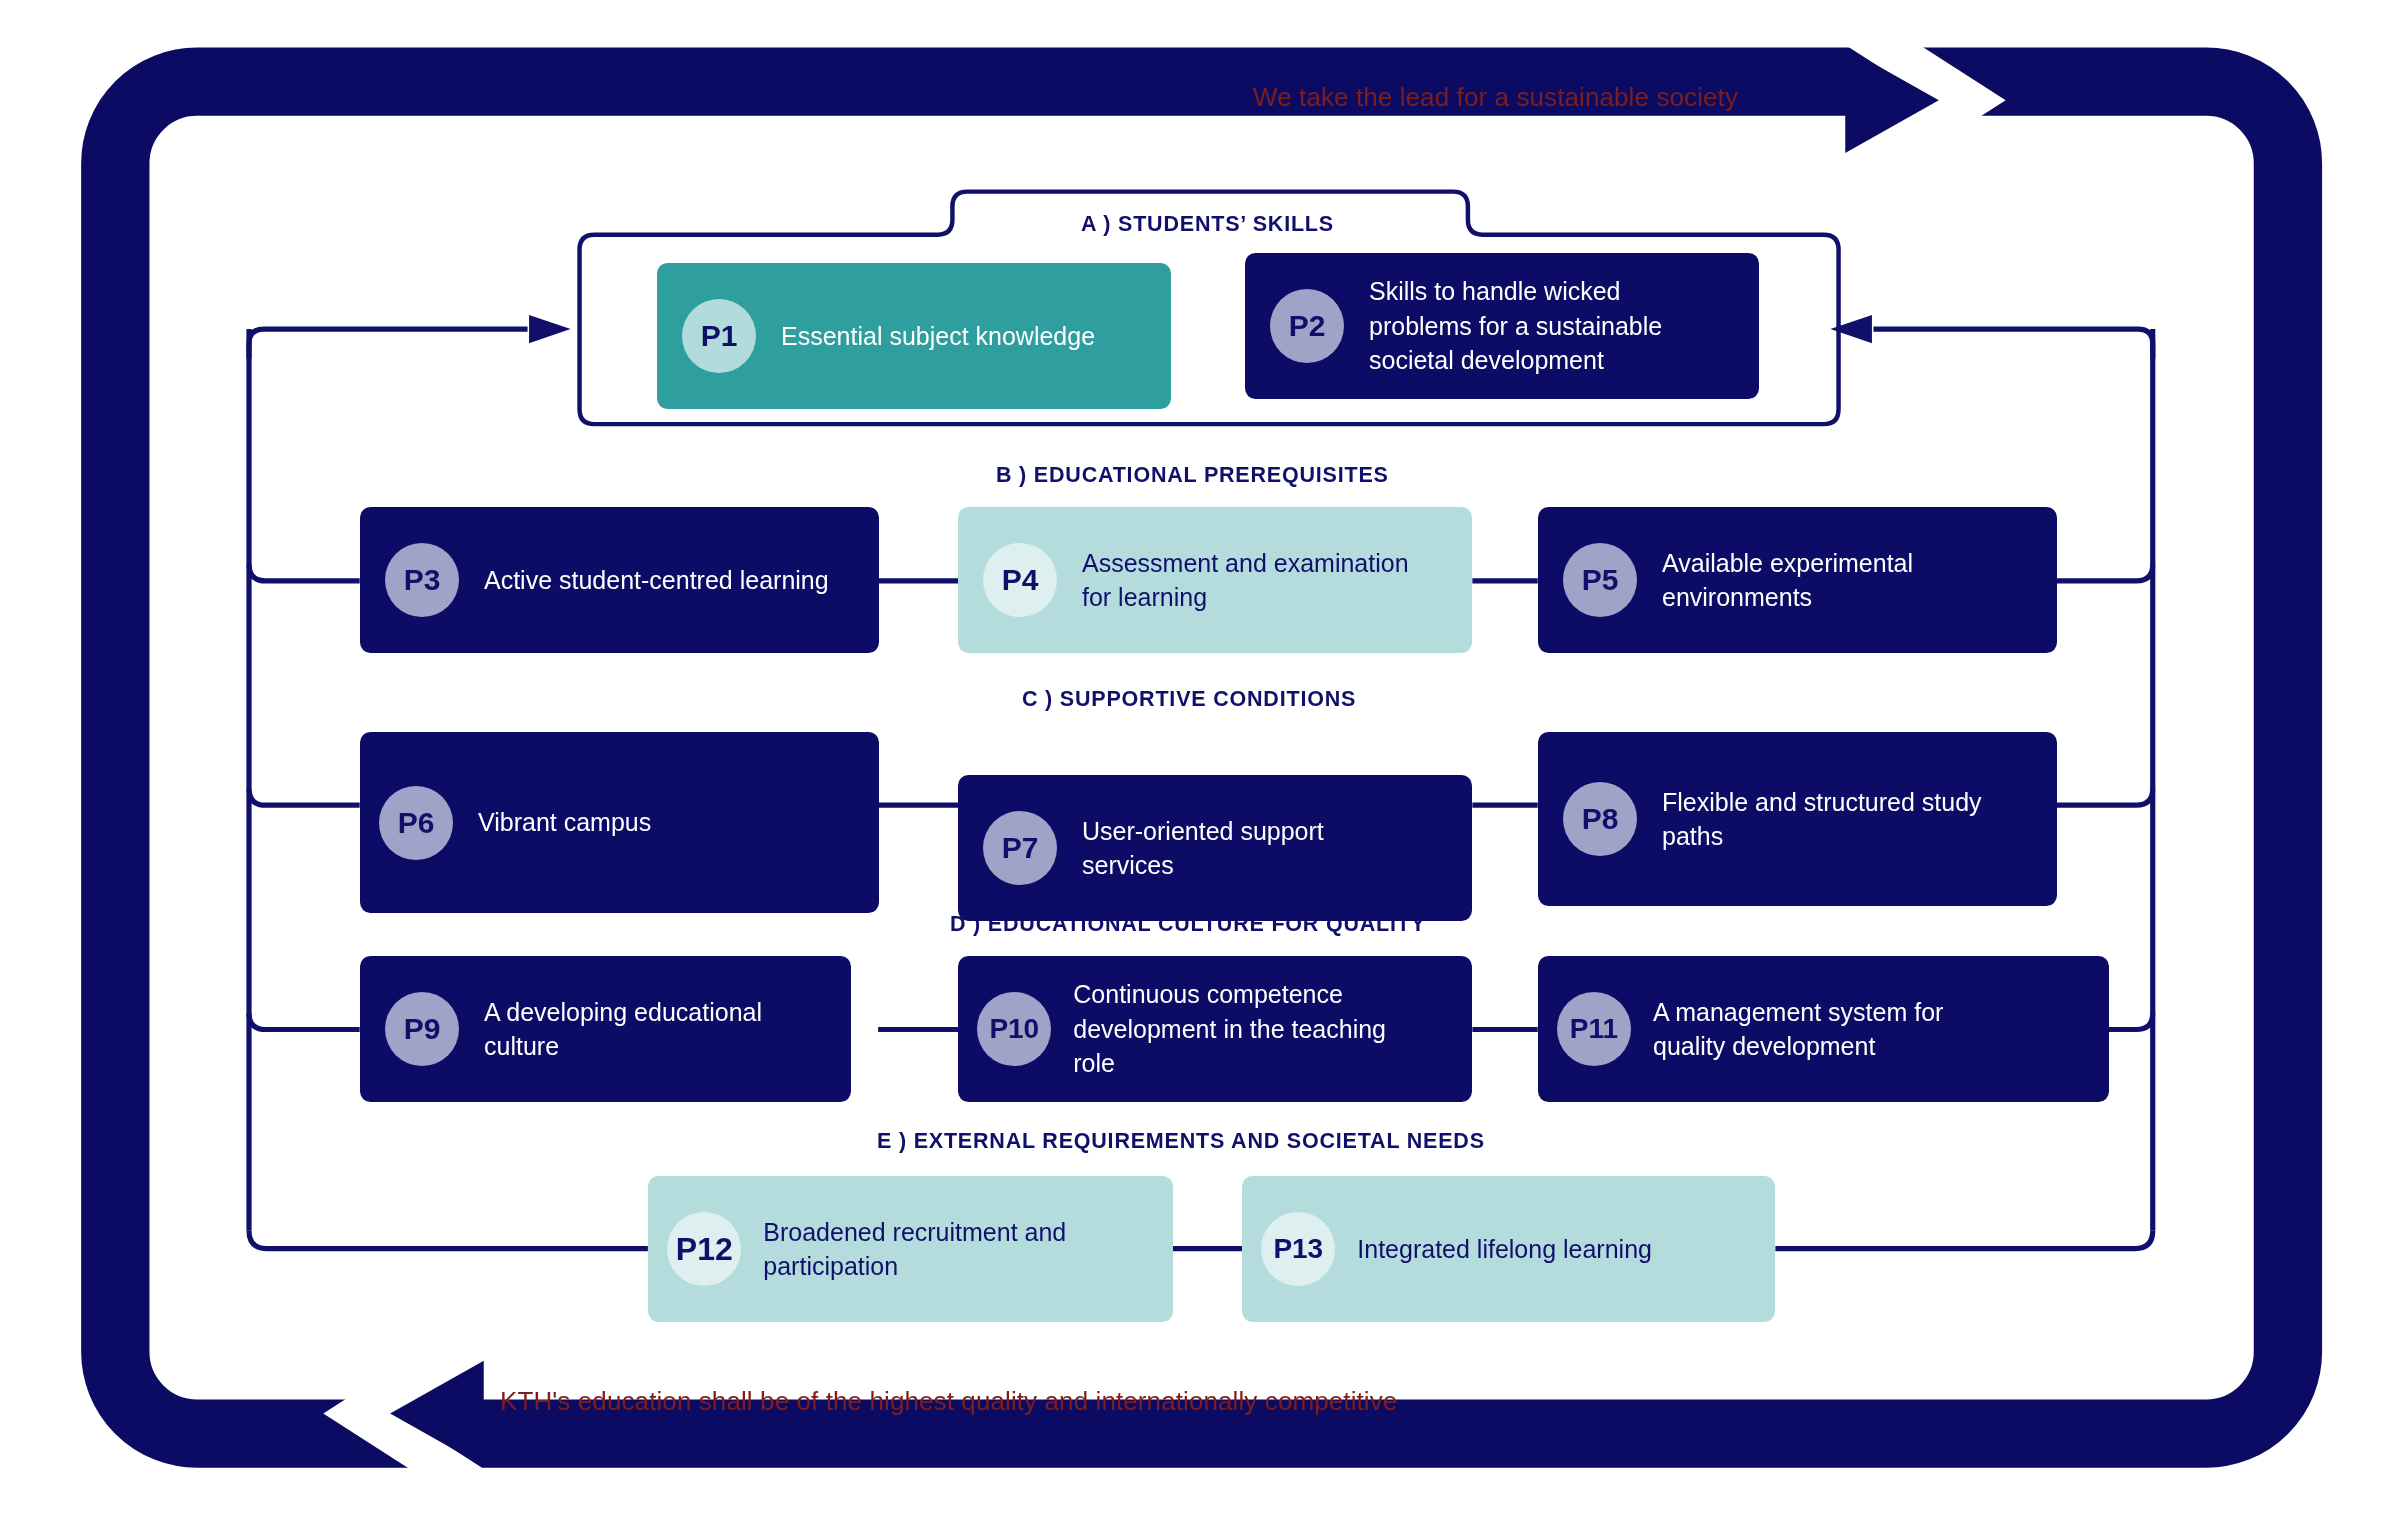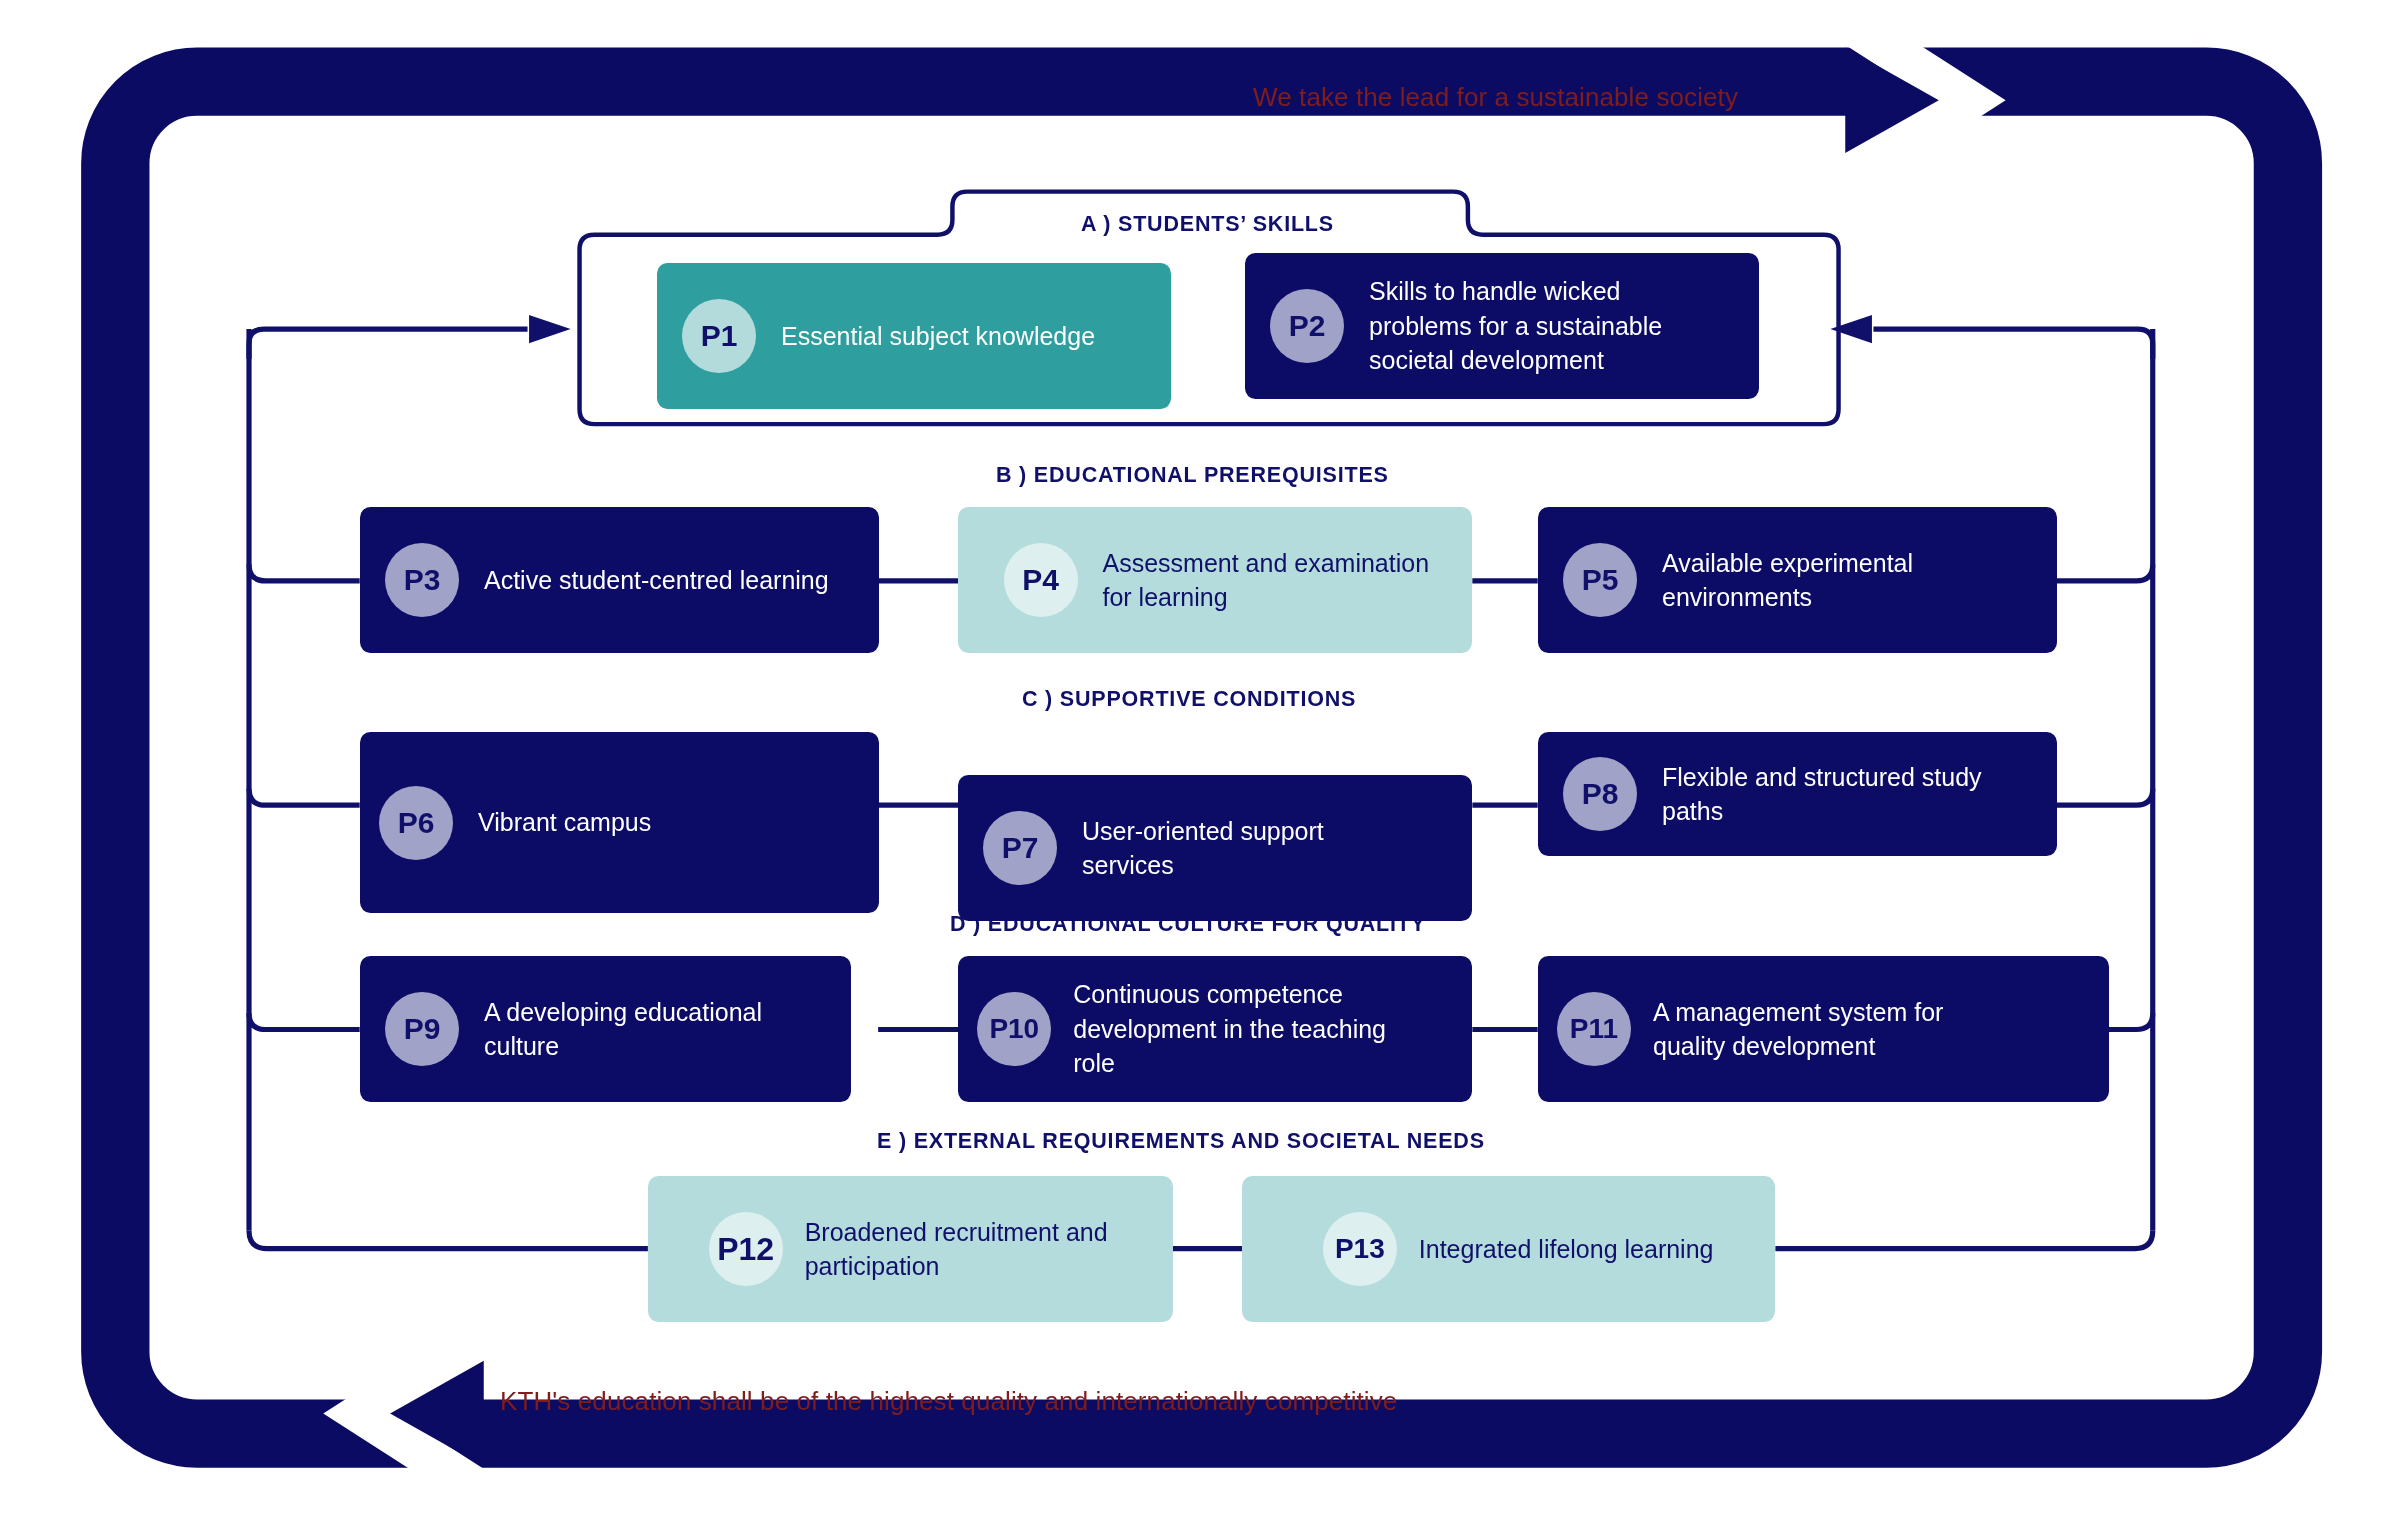--- a/index.html
+++ b/index.html
@@ -36,21 +36,21 @@
     justify-content:center;color:#10106b;font-weight:700;
   }
   .pbox .ptext{
     color:#ffffff;font-size:25px;line-height:1.38;font-weight:400;
   }
   .pbox.dark{background:#0c0c66;}
   .pbox.dark .badge{background:#a0a2c8;}
   .pbox.teal{background:#2e9e9e;}
   .pbox.teal .badge{background:#b4dbdb;}
   .pbox.teal .ptext{color:#ffffff;}
-  .pbox.light{background:#b4dcdc;justify-content:center;}
+  .pbox.light{background:#b4dcdc;}
   .pbox.light .badge{background:#ddf0ef;}
   .pbox.light .ptext{color:#10106b;}
 </style>
 </head>
 <body>
 
 <div class="stage">
 
   <svg class="layer-svg" viewBox="0 0 3232 2041" xmlns="http://www.w3.org/2000/svg">
 
@@ -145,21 +145,21 @@
   </div>
 
   <div class="pbox dark" style="left:360px;top:732px;width:519px;height:181px;padding-left:19px;">
     <div class="badge" style="width:74px;height:74px;font-size:30px;">P6</div>
     <div class="ptext" style="margin-left:25px;max-width:349px;">Vibrant campus</div>
   </div>
   <div class="pbox dark" style="left:958px;top:732px;width:514px;height:146px;padding-left:25px;margin-top:43px;">
     <div class="badge" style="width:74px;height:74px;font-size:30px;">P7</div>
     <div class="ptext" style="margin-left:25px;max-width:319px;">User-oriented support services</div>
   </div>
-  <div class="pbox dark" style="left:1538px;top:732px;width:519px;height:124px;padding-left:25px;">
+  <div class="pbox dark" style="left:1538px;top:732px;width:519px;height:174px;padding-left:25px;">
     <div class="badge" style="width:74px;height:74px;font-size:30px;">P8</div>
     <div class="ptext" style="margin-left:25px;max-width:349px;">Flexible and structured study paths</div>
   </div>
 
   <div class="pbox dark" style="left:360px;top:956px;width:491px;height:146px;padding-left:25px;">
     <div class="badge" style="width:74px;height:74px;font-size:30px;">P9</div>
     <div class="ptext" style="margin-left:25px;max-width:349px;">A developing educational culture</div>
   </div>
   <div class="pbox dark" style="left:958px;top:956px;width:514px;height:146px;padding-left:19.3px;">
     <div class="badge" style="width:74px;height:74px;font-size:28px;">P10</div>

